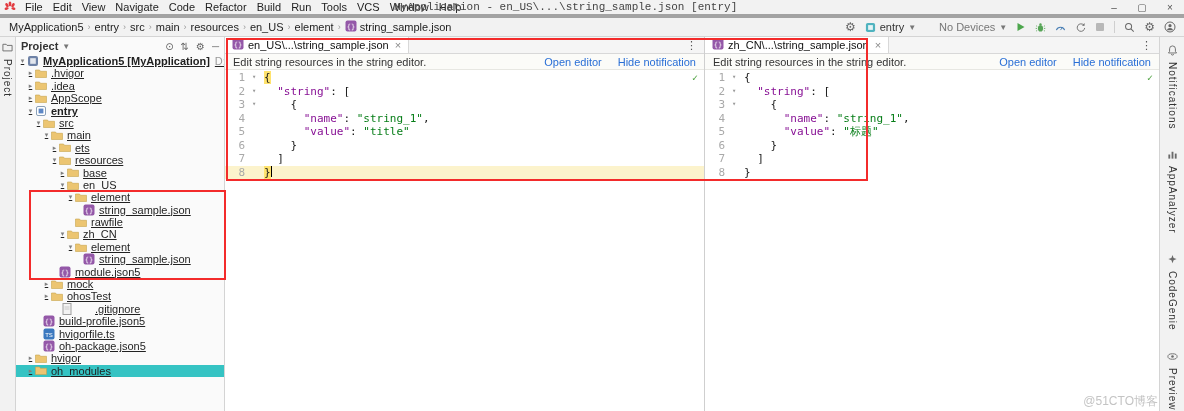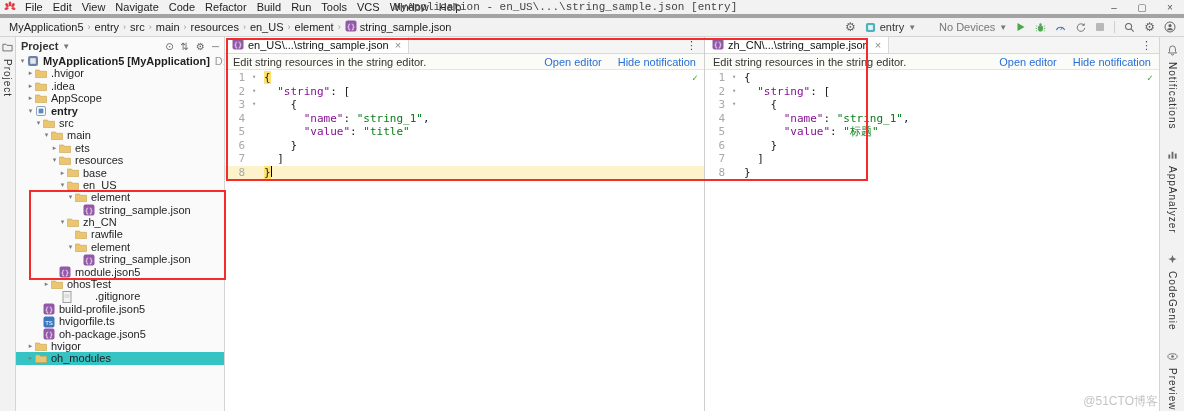--- a/index.html
+++ b/index.html
@@ -42,21 +42,21 @@
     display:flex; flex-direction:column; align-items:center; padding-top:8px; gap:20px; }
   .rtool { display:flex; flex-direction:column; align-items:center; gap:4px; color:#444; }
 
   
   .project-panel { width:209px; background:#fafafa; border-right:1px solid #d4d4d4;
     display:flex; flex-direction:column; overflow:hidden; }
   .panel-header { height:18px; display:flex; align-items:center; padding:0 5px; gap:4px; flex:none; }
   .panel-title { font-weight:bold; color:#333; }
   .ph-icons { margin-left:auto; display:flex; gap:7px; color:#666; font-size:10px; }
   .tree { flex:1; overflow:hidden; }
-  .tree-row { height:12.4px; line-height:12.4px; display:flex; align-items:flex-end; white-space:nowrap; }
+  .tree-row { height:12.4px; line-height:12.4px; display:flex; align-items:center; white-space:nowrap;text-decoration:underline; }
   .tree-row.selected { background:#35c3c3; }
   .tree-row .arrow { width:9px; flex:none; color:#808080; font-size:7px; text-align:center; }
   .tree-row .ticon { width:13px; height:12px; flex:none; margin-right:3px; display:inline-flex; align-items:center; }
   .tree-label { color:#1f1f1f; }
   .tree-label.bold { font-weight:bold; }
   .tree-path { color:#999; margin-left:5px; }
 
   
   .editor-area { flex:1; display:flex; min-width:0; background:#fff; }
   .pane { display:flex; flex-direction:column; min-width:0; position:relative; }
@@ -355,37 +355,37 @@
           <div class="tree-row" style="padding-left: 58px;">
             <span class="arrow"></span>
             <span class="ticon">
               <svg width="12" height="12" viewBox="0 0 12 12">
                 <rect x="0.5" y="0.5" width="11" height="11" rx="2" fill="#9458a8"></rect>
                 <text x="6" y="8.8" font-size="7" fill="#fff" text-anchor="middle" font-family="monospace">{}</text>
               </svg>
             </span>
             <span class="tree-label">string_sample.json</span>
           </div>
+          <div class="tree-row" style="padding-left: 50px;">
+            <span class="arrow"></span>
+            <span class="ticon">
+              <svg width="12" height="11" viewBox="0 0 12 11">
+                <path d="M0.5 2h4l1 1.3h6v6.2h-11z" fill="#ecc571" stroke="#c8a44e" stroke-width="0.6"></path>
+              </svg>
+            </span>
+            <span class="tree-label">rawfile</span>
+          </div>
           <div class="tree-row" style="padding-left: 42px;">
             <span class="arrow">▾</span>
             <span class="ticon">
               <svg width="12" height="11" viewBox="0 0 12 11">
                 <path d="M0.5 2h4l1 1.3h6v6.2h-11z" fill="#ecc571" stroke="#c8a44e" stroke-width="0.6"></path>
               </svg>
             </span>
             <span class="tree-label">zh_CN</span>
-          </div>
-          <div class="tree-row" style="padding-left: 50px;">
-            <span class="arrow"></span>
-            <span class="ticon">
-              <svg width="12" height="11" viewBox="0 0 12 11">
-                <path d="M0.5 2h4l1 1.3h6v6.2h-11z" fill="#ecc571" stroke="#c8a44e" stroke-width="0.6"></path>
-              </svg>
-            </span>
-            <span class="tree-label">rawfile</span>
           </div>
           <div class="tree-row" style="padding-left: 50px;">
             <span class="arrow">▾</span>
             <span class="ticon">
               <svg width="12" height="11" viewBox="0 0 12 11">
                 <path d="M0.5 2h4l1 1.3h6v6.2h-11z" fill="#ecc571" stroke="#c8a44e" stroke-width="0.6"></path>
               </svg>
             </span>
             <span class="tree-label">element</span>
           </div>
@@ -401,20 +401,29 @@
           </div>
           <div class="tree-row" style="padding-left: 34px;">
             <span class="arrow"></span>
             <span class="ticon">
               <svg width="12" height="12" viewBox="0 0 12 12">
                 <rect x="0.5" y="0.5" width="11" height="11" rx="2" fill="#9458a8"></rect>
                 <text x="6" y="8.8" font-size="7" fill="#fff" text-anchor="middle" font-family="monospace">{}</text>
               </svg>
             </span>
             <span class="tree-label">module.json5</span>
+          </div>
+          <div class="tree-row" style="padding-left: 26px;">
+            <span class="arrow">▸</span>
+            <span class="ticon">
+              <svg width="12" height="11" viewBox="0 0 12 11">
+                <path d="M0.5 2h4l1 1.3h6v6.2h-11z" fill="#ecc571" stroke="#c8a44e" stroke-width="0.6"></path>
+              </svg>
+            </span>
+            <span class="tree-label">mock</span>
           </div>
           <div class="tree-row" style="padding-left: 26px;">
             <span class="arrow">▸</span>
             <span class="ticon">
               <svg width="12" height="11" viewBox="0 0 12 11">
                 <path d="M0.5 2h4l1 1.3h6v6.2h-11z" fill="#ecc571" stroke="#c8a44e" stroke-width="0.6"></path>
               </svg>
             </span>
             <span class="tree-label">ohosTest</span>
           </div>

